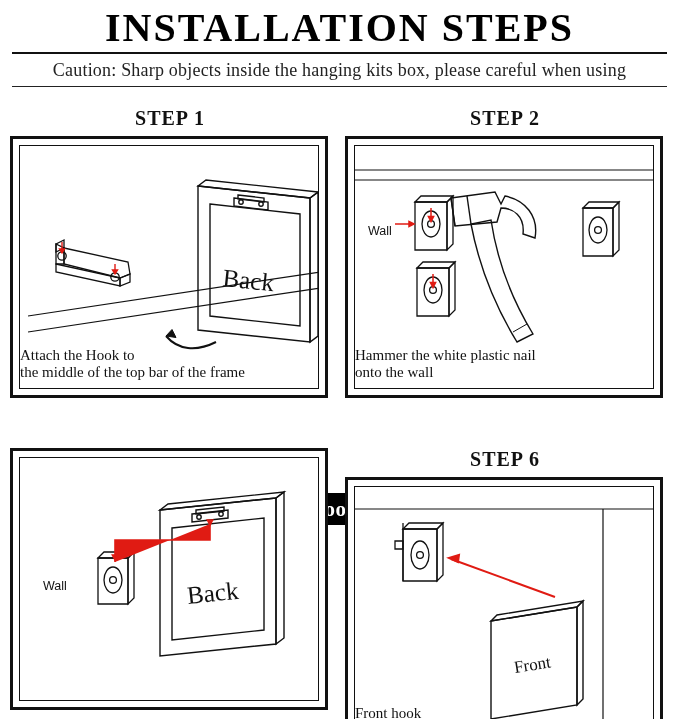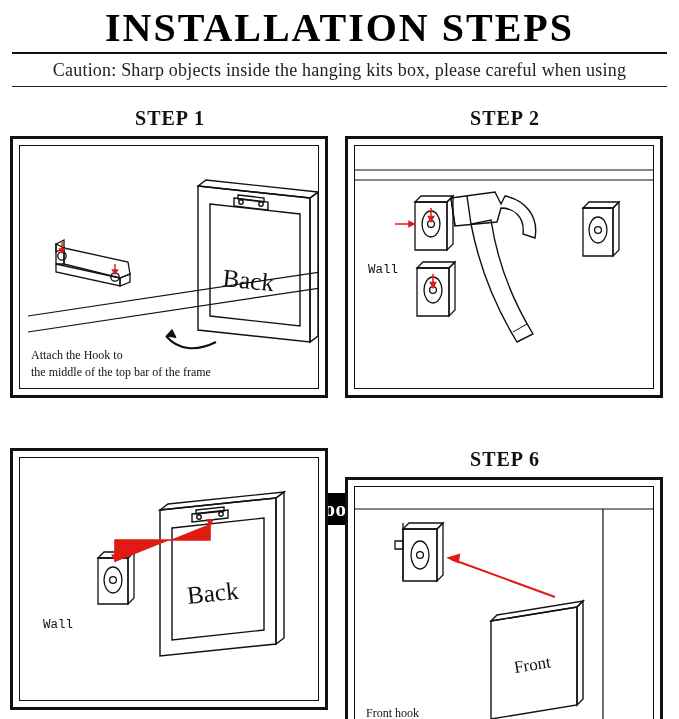--- a/index.html
+++ b/index.html
@@ -80,23 +80,23 @@
     position: absolute;
     left: 6px;
     top: 6px;
     right: 6px;
     bottom: 6px;
     border: 1px solid #111;
     box-sizing: border-box;
   }
   .caption {
     position: absolute;
-    left: 18px;
+    left: 7px;
     bottom: 14px;
-    font-size: 12px;
+    font-size: 15px;
     line-height: 17px;
     font-family: "Liberation Serif", serif;
     color: #111;
     white-space: pre-line;
     margin-top: 48px;
   }
   .art {
     position: absolute;
     left: 7px;
     top: 7px;
@@ -119,24 +119,23 @@
     align-items: center;
     justify-content: center;
     font-family: "Liberation Serif", serif;
     font-size: 21px;
     font-weight: bold;
     letter-spacing: .5px;
   }
 
   .lbl {
     position: absolute;
-    font-family: Liberation Mono, monospace;
+    font-family: Liberation Sans, sans-serif;
     font-size: 12.5px;
     color: #111;
-    margin-top: 39px;
   }
 </style>
 </head>
 <body>
 
 <div class="page">
 
   <div>
     <div class="title">INSTALLATION STEPS</div>
     <div class="title-rule"></div>
@@ -249,20 +248,22 @@
               <path d="M96 52 L140 46 L146 58 L150 50 C 170 54, 184 70, 180 92 L168 88 C 170 70, 158 62, 146 62 L142 76 L100 80 Z"></path>
               <path d="M96 52 L100 80"></path>
               <path d="M112 50 L116 78"></path>
 
               <path d="M116 78 C 124 120, 140 160, 162 196 L178 188 C 156 152, 142 114, 136 74 Z"></path>
               <path d="M158 186 L172 178" stroke-width="1"></path>
             </g>
           </svg>
         </div>
         <span class="lbl" style="left:20px; top:85px;">Wall</span>
+        <div class="caption">Hammer the white plastic nail
+onto the wall</div>
       </div>
     </div>
 
     <div class="brand">
       <span>Looife</span>
     </div>
 
     <div class="step" style="left:10px; top:353px;">
       <div class="panel">
         <div class="panel-inner"></div>

